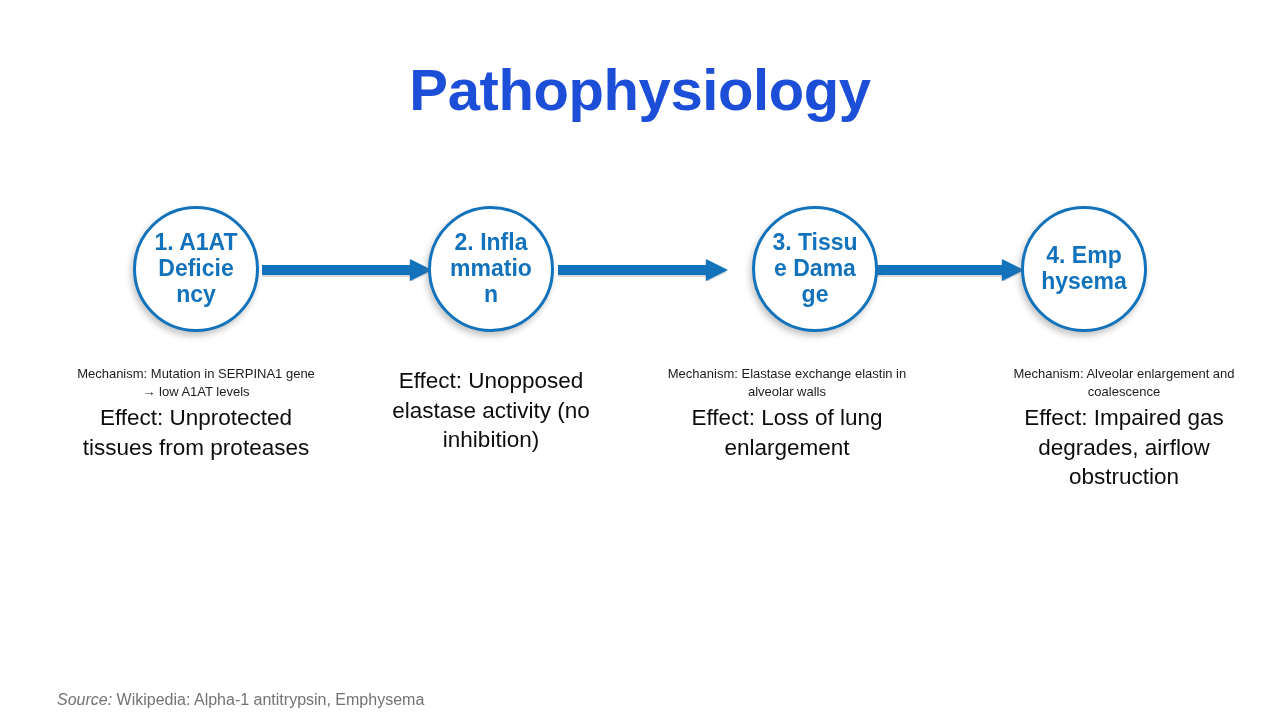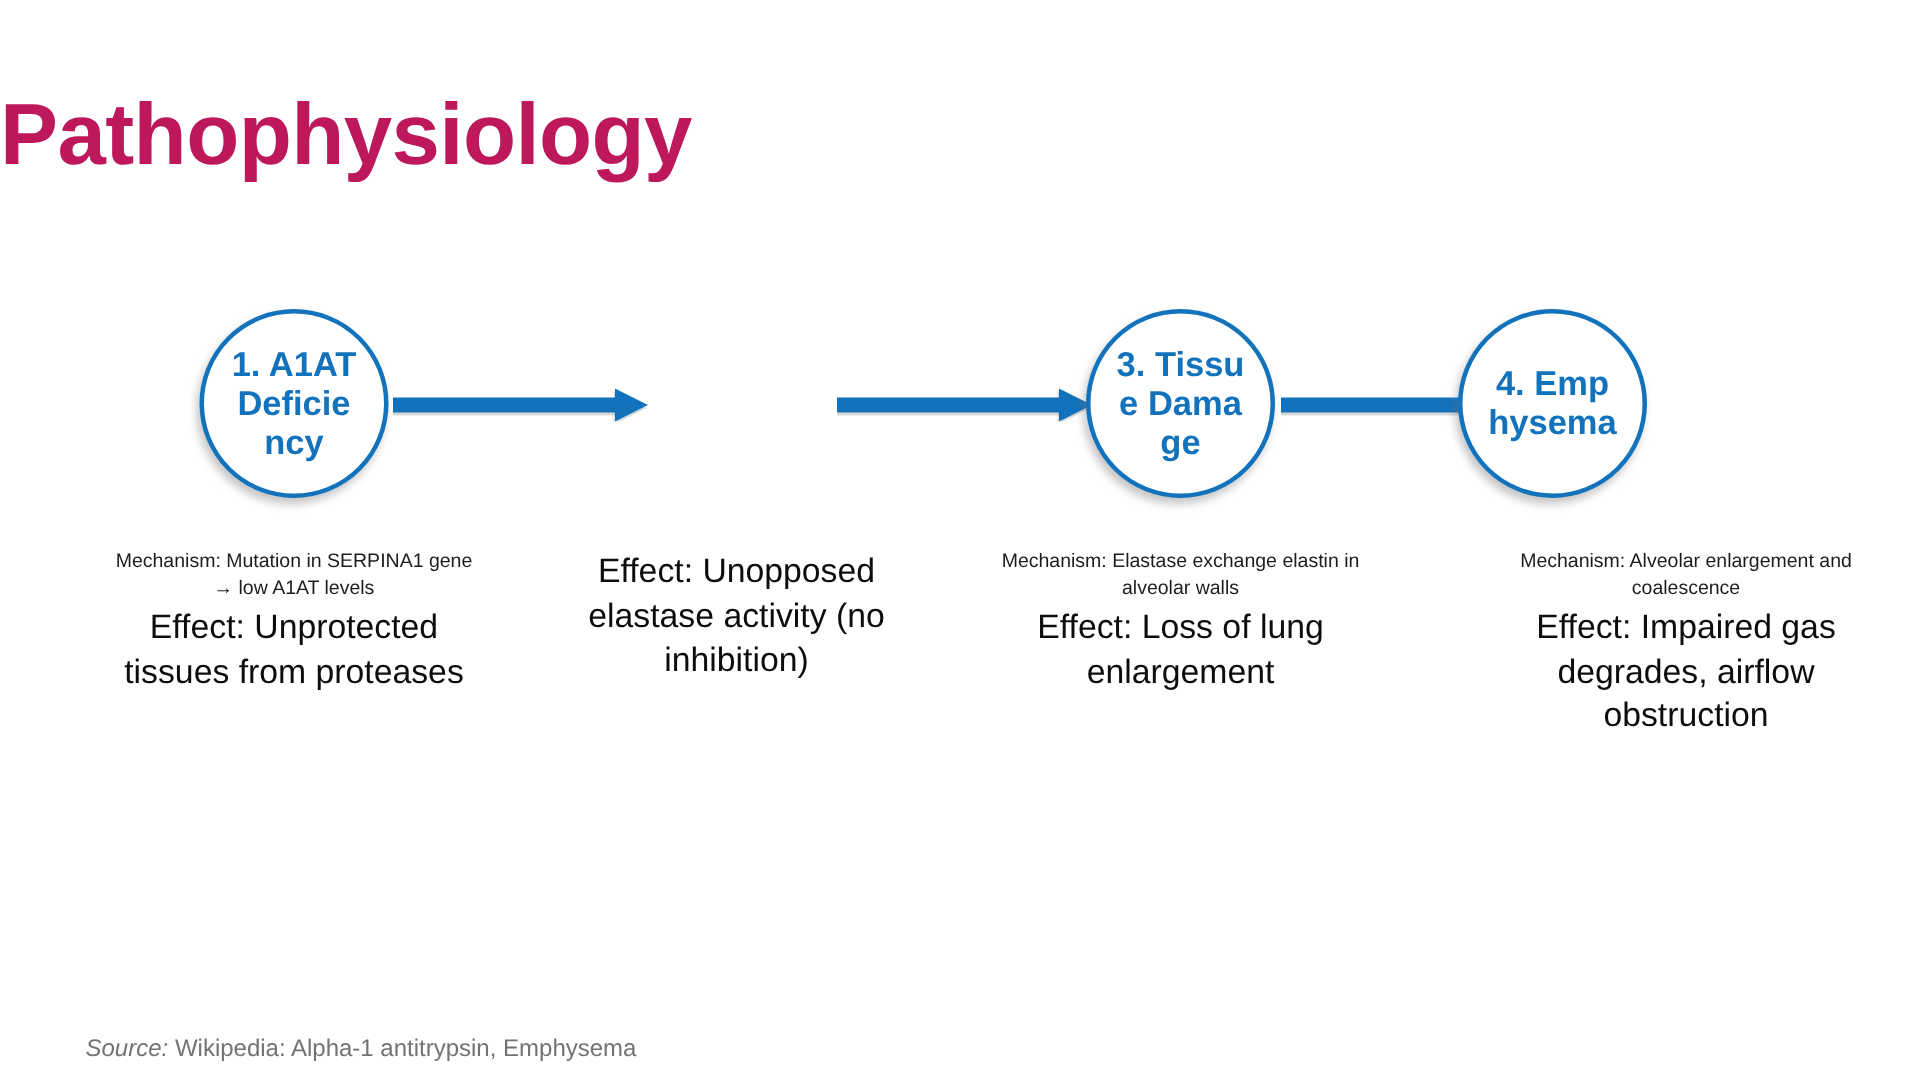--- a/index.html
+++ b/index.html
@@ -21,23 +21,24 @@
     width: 1280px;
     height: 720px;
   }
 
   
   #slide-title {
     position: absolute;
     top: 58px;
     left: 0;
     width: 1280px;
+    text-align: center;
     font-size: 58px;
     font-weight: 700;
-    color: #be185d;
+    color: #1d4ed8;
     letter-spacing: -0.4px;
     line-height: 1.1;
   }
 
   
   #flow {
     position: absolute;
     top: 206px;
     left: 0;
     width: 1280px;
@@ -73,22 +74,22 @@
     white-space: normal;
   }
   .node-label .node-num {
     font-weight: 700;
     word-break: normal;
   }
 
   
   #node-1 { left: 133px; }
   #node-2 { left: 428px; }
-  #node-3 { left: 724px; }
-  #node-4 { left: 972px; }
+  #node-3 { left: 752px; }
+  #node-4 { left: 1021px; }
 
   
   .flow-arrow {
     position: absolute;
     top: 53px;
     height: 22px;
     z-index: 1;
   }
   #arrow-1 { left: 262px; width: 170px; }
   #arrow-2 { left: 558px; width: 170px; }
@@ -176,20 +177,26 @@
       </svg>
     </div>
 
     <div class="node-circle" id="node-1">
       <div class="node-label">
         <span class="node-num">1.</span>
         <span>A1AT Deficiency</span>
       </div>
     </div>
 
+    <div class="node-circle" id="node-2">
+      <div class="node-label">
+        <span class="node-num">2.</span>
+        <span>Inflammation</span>
+      </div>
+    </div>
 
     <div class="node-circle" id="node-3">
       <div class="node-label">
         <span class="node-num">3.</span>
         <span>Tissue Damage</span>
       </div>
     </div>
 
     <div class="node-circle" id="node-4">
       <div class="node-label">

